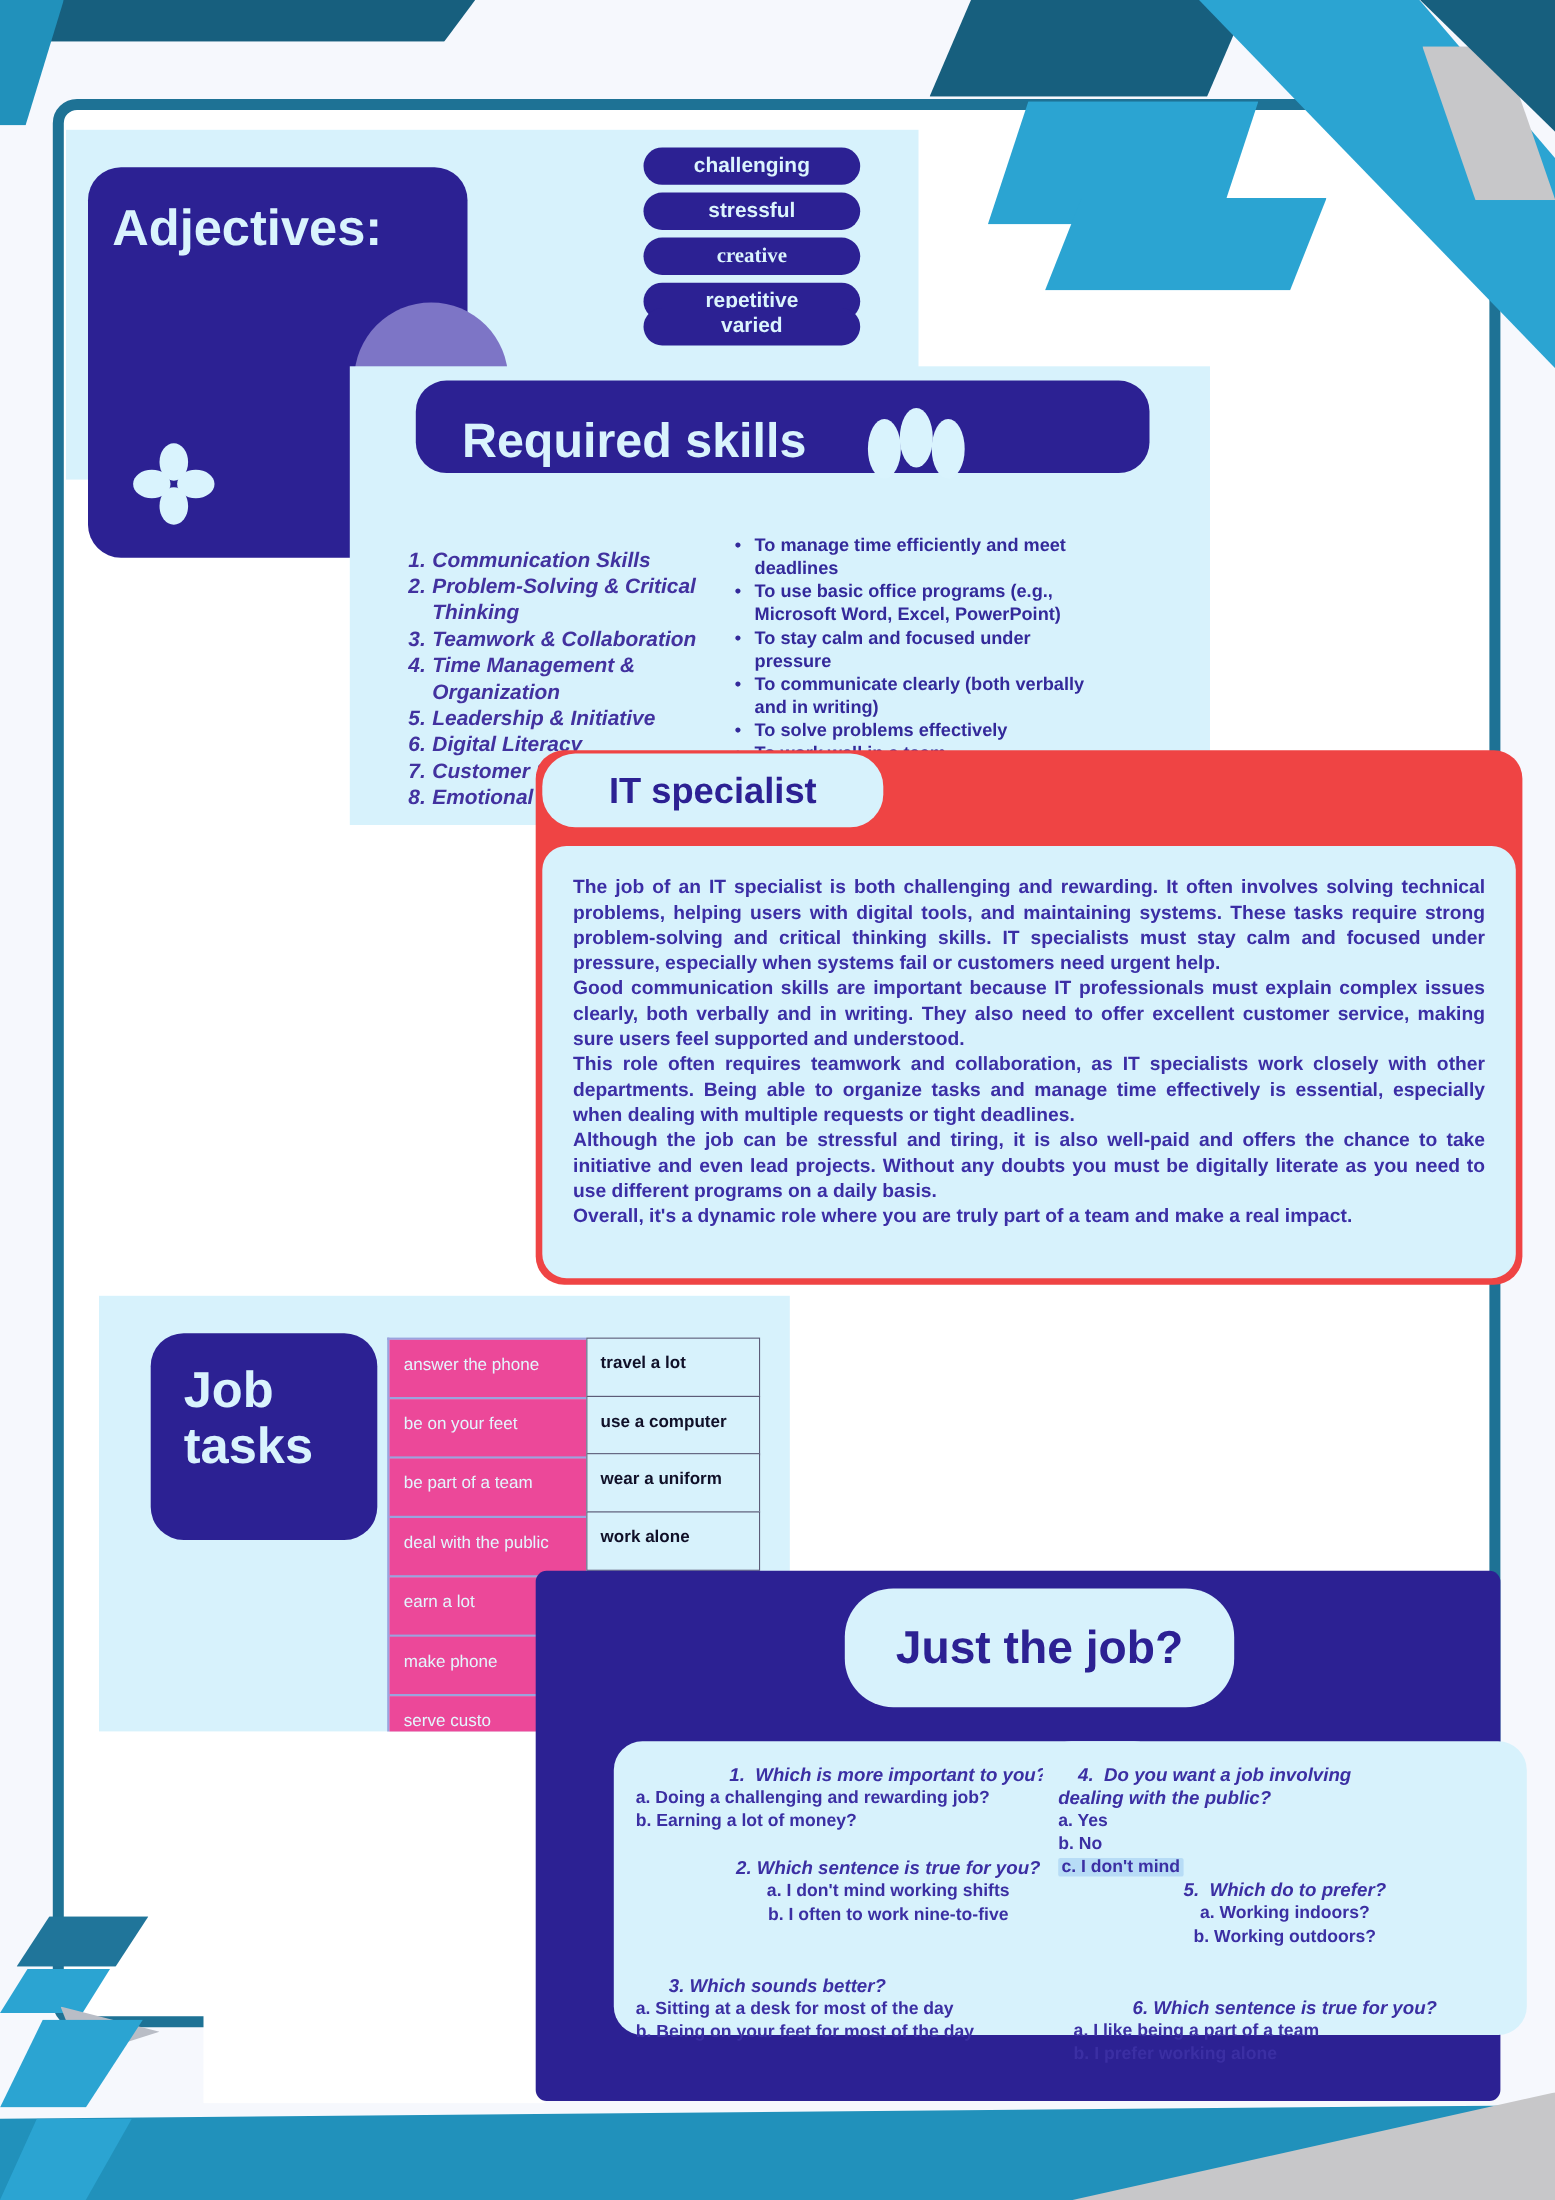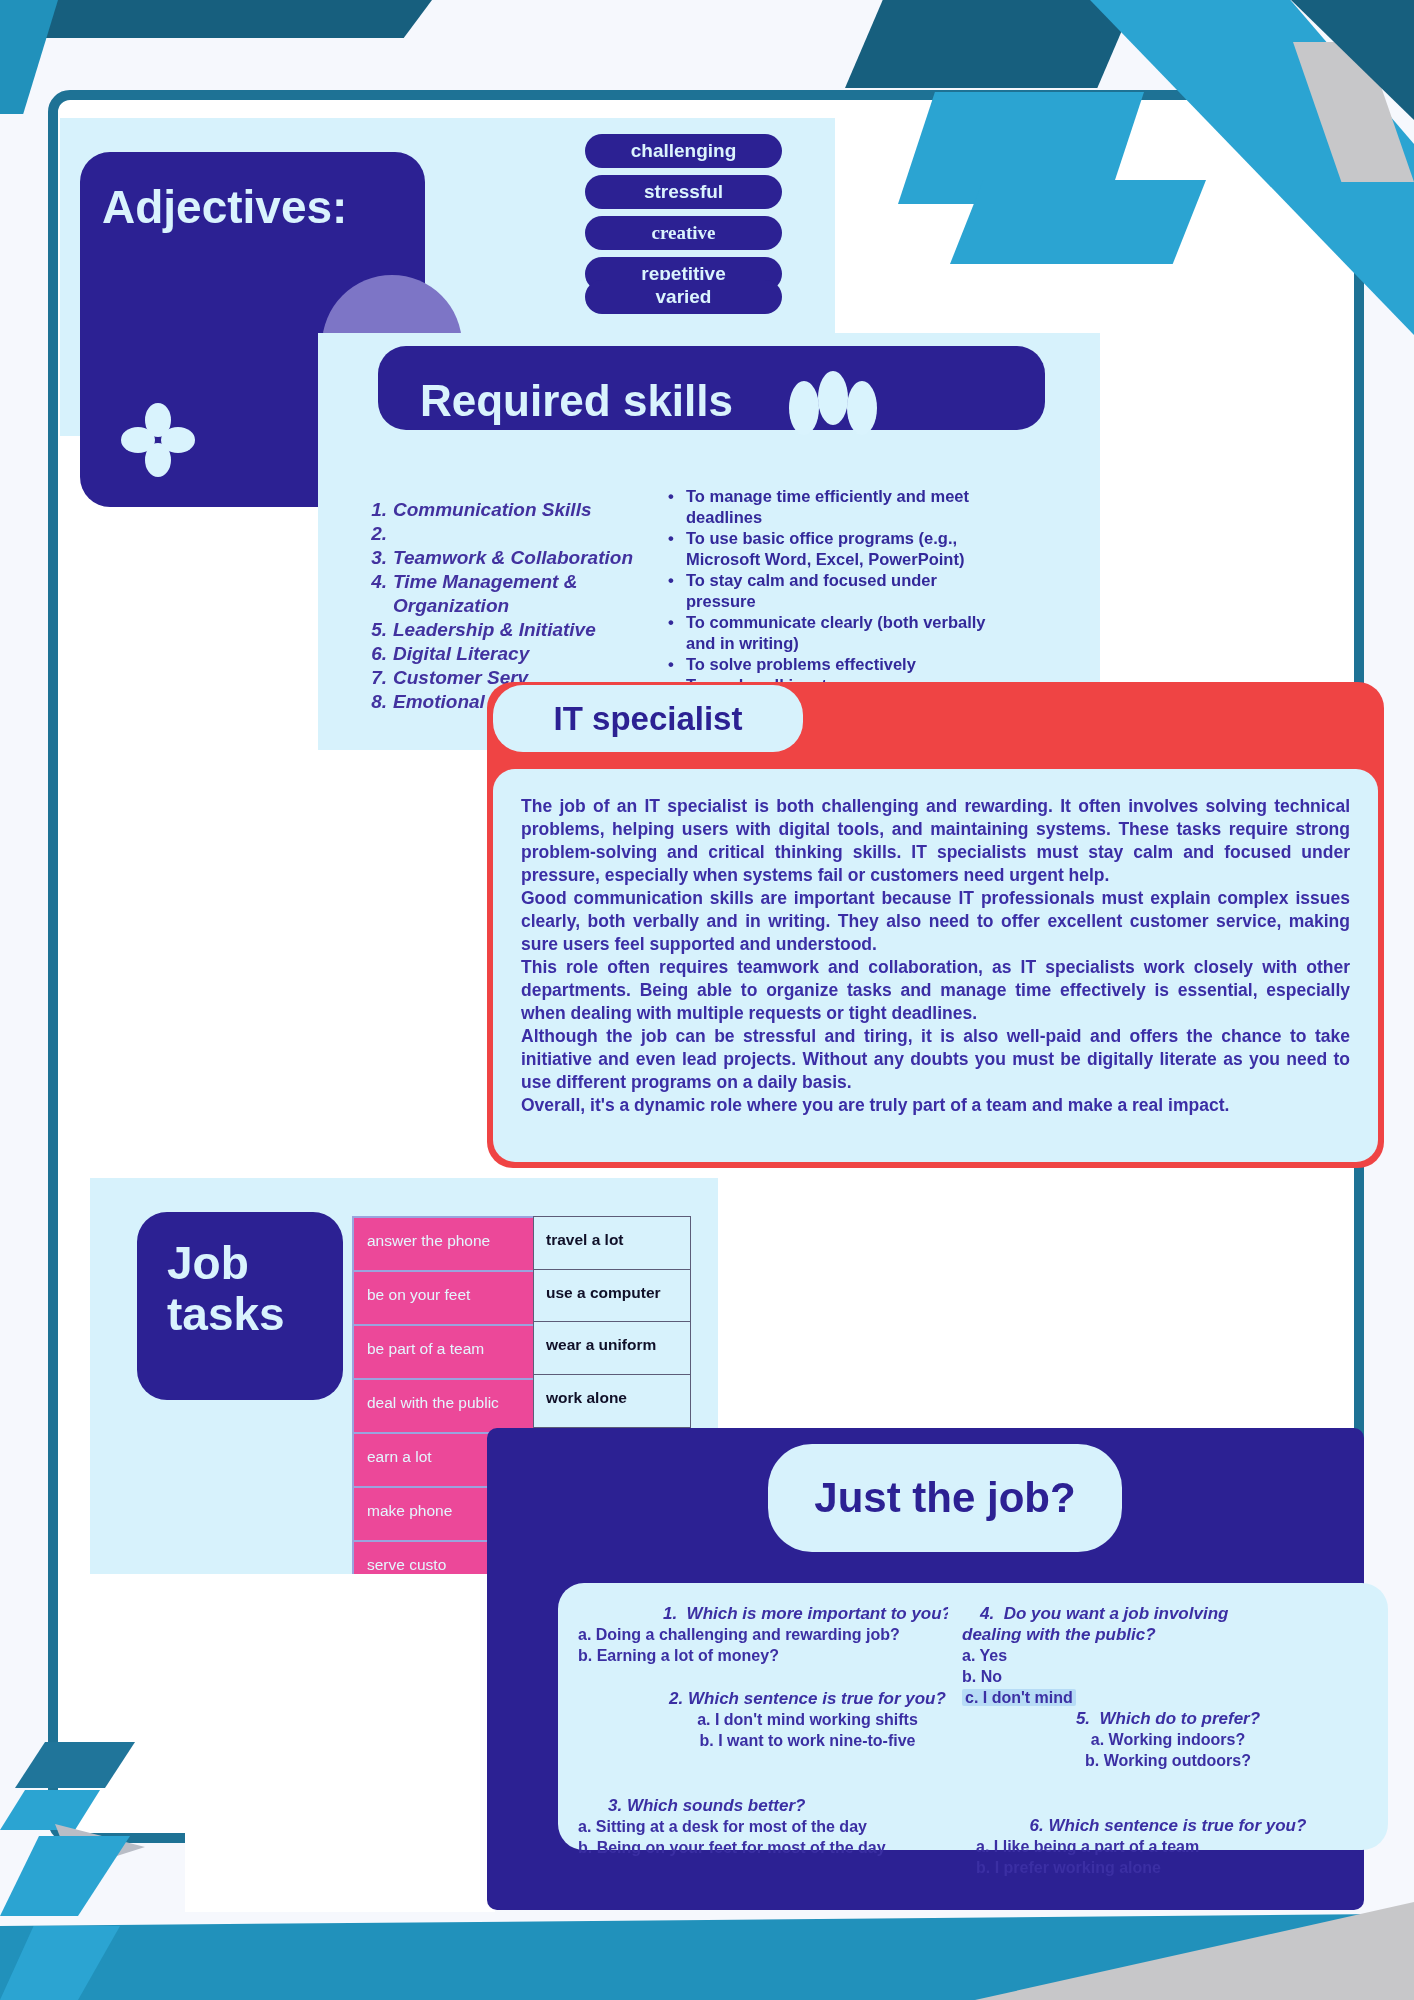--- a/index.html
+++ b/index.html
@@ -155,20 +155,21 @@
         <ellipse cx="75" cy="38" rx="15" ry="27" fill="#d9f3fd"></ellipse>
       </svg>
     </div>
     <div id="req-list" class="abs" style="left:43px;top:165px;">
       <div class="nitem">
           <span class="num">1.</span>
           <span class="txt">Communication Skills</span>
         </div>
       <div class="nitem">
           <span class="num">2.</span>
+          <span class="txt">Problem-Solving &amp; Critical Thinking</span>
         </div>
       <div class="nitem">
           <span class="num">3.</span>
           <span class="txt">Teamwork &amp; Collaboration</span>
         </div>
       <div class="nitem">
           <span class="num">4.</span>
           <span class="txt">Time Management &amp; Organization</span>
         </div>
       <div class="nitem">
@@ -262,21 +263,21 @@
         <span>Which is more important to you?</span>
       </div>
       <div class="qopt" style="padding-left:6px;">a. Doing a challenging and rewarding job?</div>
       <div class="qopt" style="padding-left:6px;">b. Earning a lot of money?</div>
       <div class="q-gap"></div>
       <div class="qtitle center">
         <span>2.</span>
         <span>Which sentence is true for you?</span>
       </div>
       <div class="qopt center">a. I don't mind working shifts</div>
-      <div class="qopt center">b. I want to work nine-to-five</div>
+      <div class="qopt center">b. I often to work nine-to-five</div>
       <div class="q-gap"></div>
         <div class="q-gap"></div>
       <div class="qtitle" style="padding-left:36px;">
         <span>3.</span>
         <span>Which sounds better?</span>
       </div>
       <div class="qopt" style="padding-left:6px;">a. Sitting at a desk for most of the day</div>
       <div class="qopt" style="padding-left:6px;">b. Being on your feet for most of the day</div>
     </div>
 

